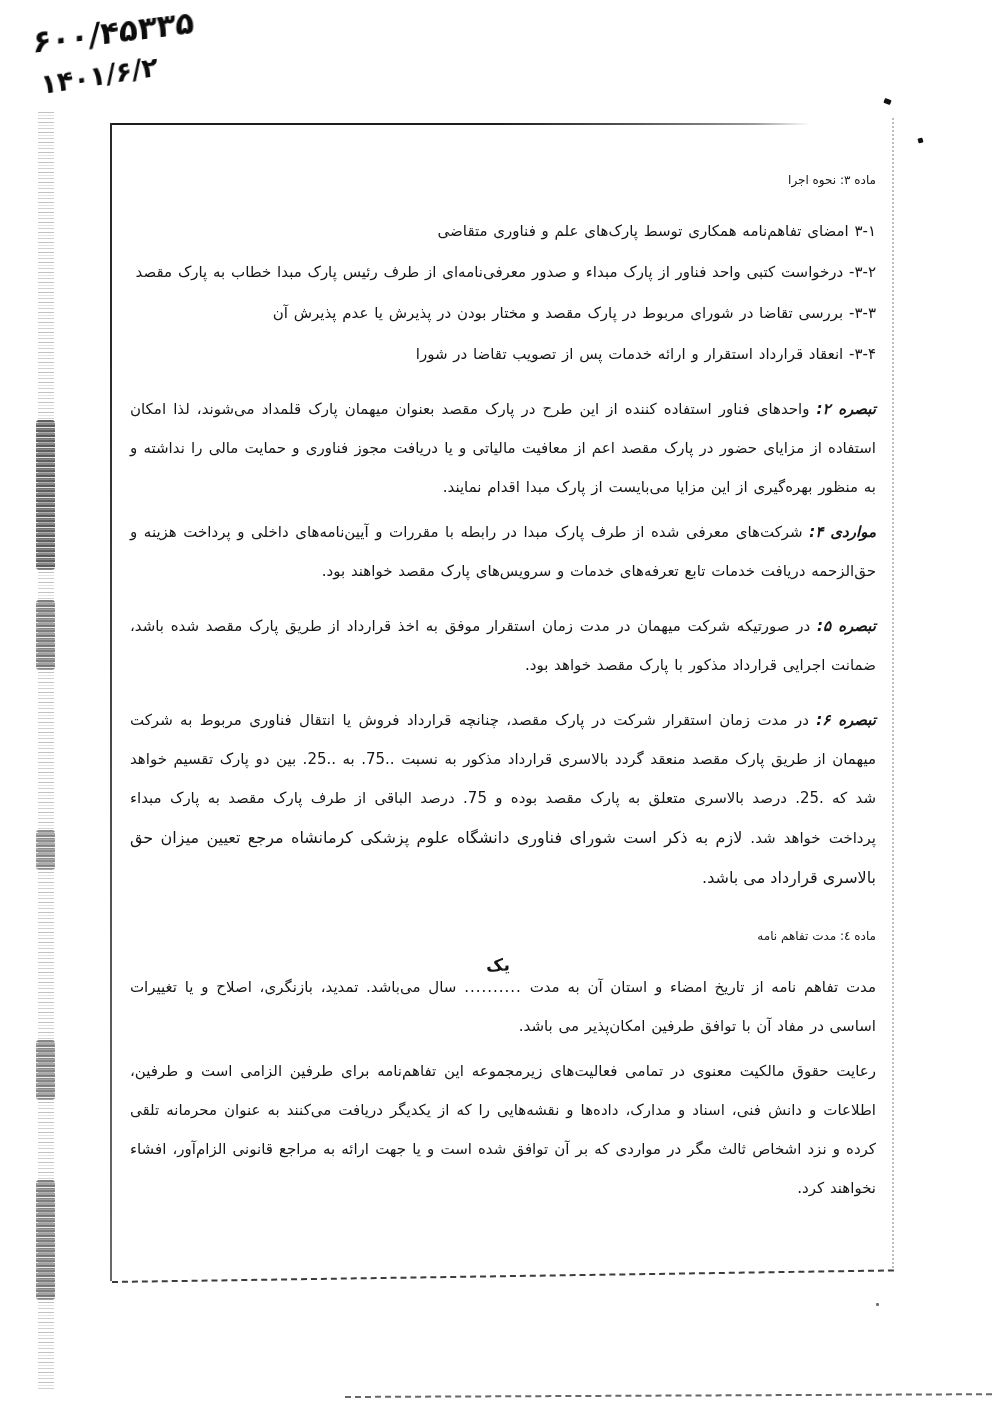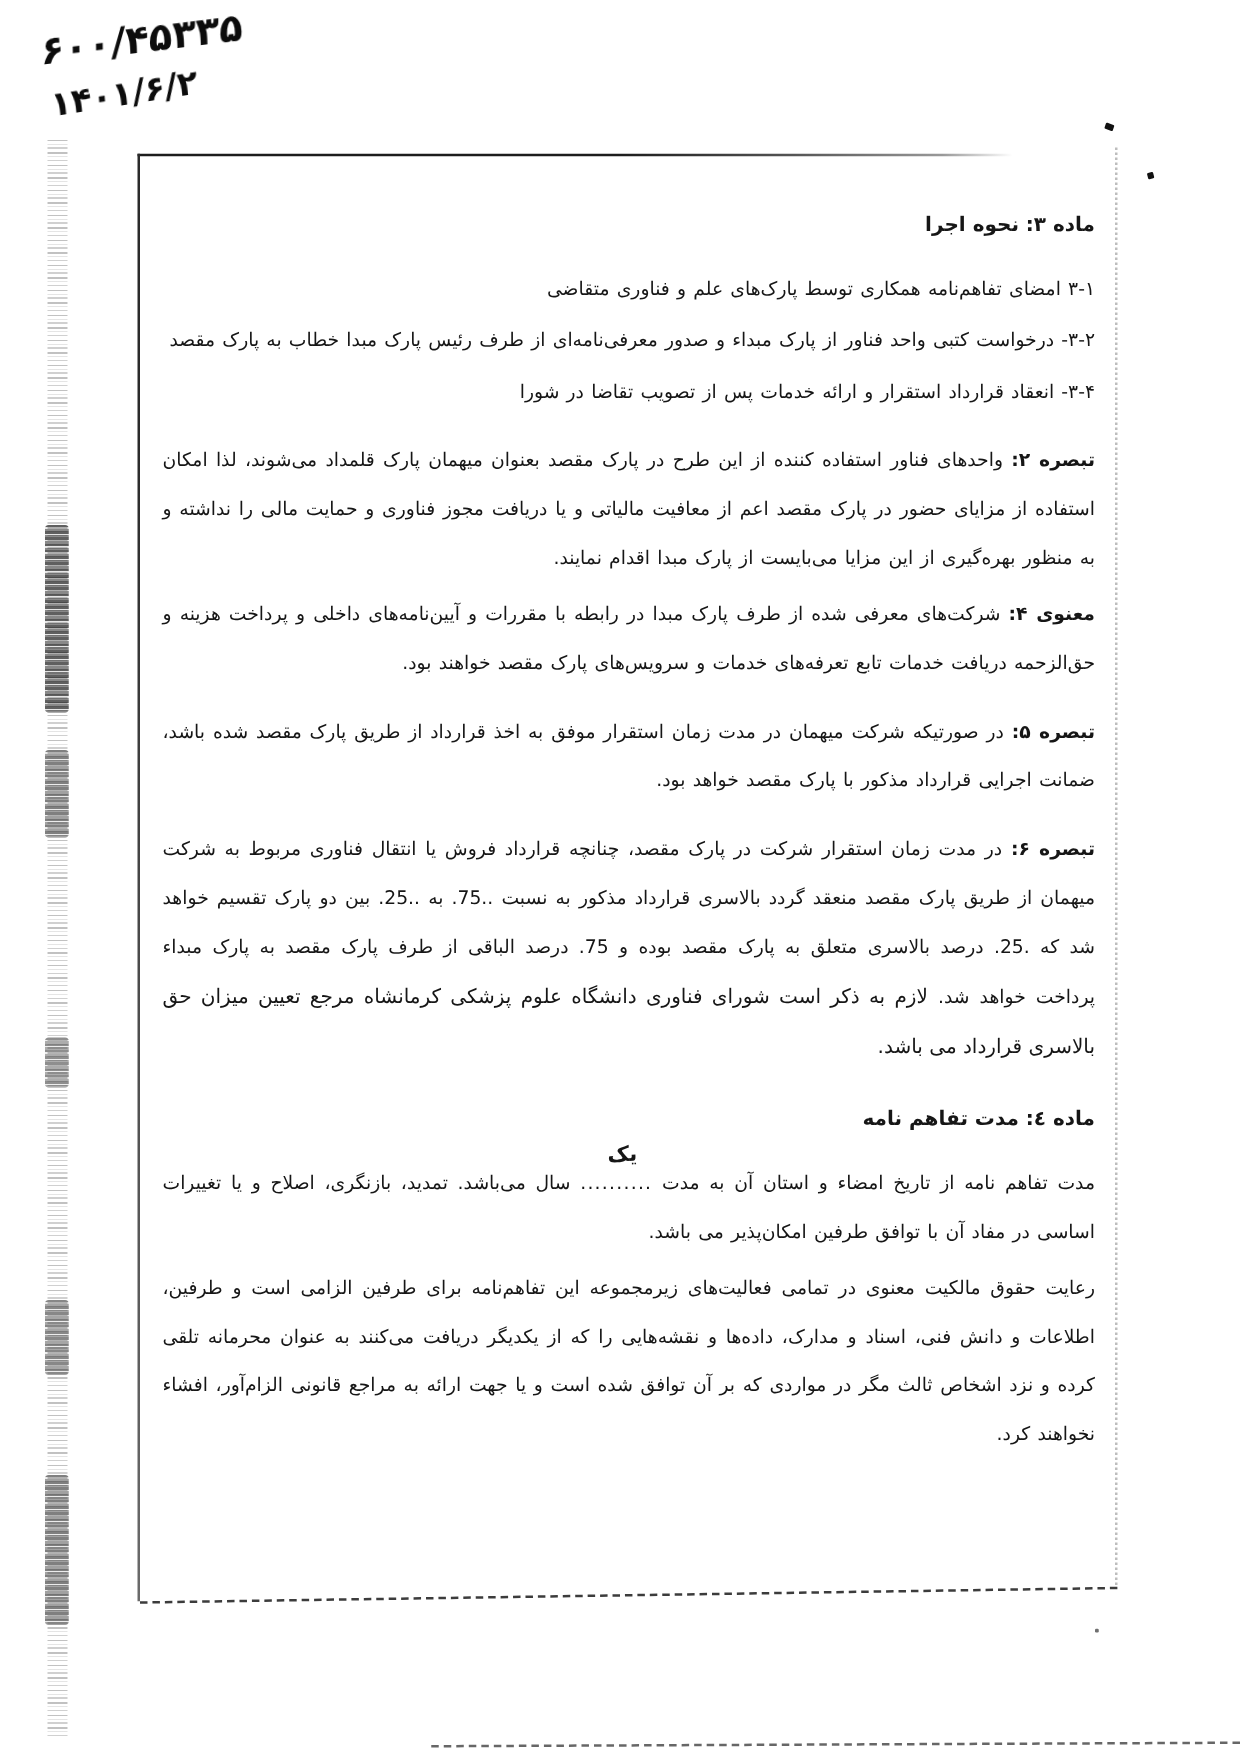--- a/index.html
+++ b/index.html
@@ -39,28 +39,28 @@
   .speck1{left:884px;top:99px;width:7px;height:5px;transform:rotate(20deg);}
   .speck2{left:918px;top:138px;width:5px;height:5px;transform:rotate(-15deg);}
   .speck3{left:876px;top:1303px;width:3px;height:3px;opacity:.6;}
   
   .hand{position:absolute;direction:rtl;font-weight:bold;color:#0c0c0c;
     letter-spacing:4px;filter:blur(.2px);}
   .hand-ref{left:32px;top:14px;font-size:31px;transform:rotate(-7deg) skewX(-6deg);}
   .hand-date{left:40px;top:60px;font-size:27px;transform:rotate(-9deg) skewX(-4deg);}
   
   .content{position:absolute;left:130px;top:168px;width:746px;direction:rtl;}
-  .heading{font-size:16px;font-weight:bold;margin:0 0 20px;line-height:24px;}
+  .heading{font-size:12px;font-weight:normal;margin:0 0 20px;line-height:24px;}
   .h4{margin-top:26px;}
   .h5{margin-top:30px;}
   p.body{font-size:15px;line-height:39px;text-align:justify;text-align-last:right;
     margin:0 0 6px;word-spacing:1px;}
   p.tight{margin-bottom:2px;}
   p.gap{margin-bottom:16px;}
-  .note-label{font-weight:bold;}
+  .note-label{font-weight:bold;font-style:italic;}
   .small-note{font-size:16px;letter-spacing:0;word-spacing:0;}
   .blank-wrap{position:relative;display:inline-block;letter-spacing:1px;}
   .blank-fill{position:absolute;right:12px;top:-22px;font-size:17px;font-weight:bold;
     transform:rotate(-3deg);letter-spacing:2px;}
 </style>
 </head>
 <body>
 
 <div class="noise-band"></div>
 <div class="noise-blob blob1"></div>
@@ -79,26 +79,27 @@
 
 <div class="hand hand-ref">۶۰۰/۴۵۳۳۵</div>
 <div class="hand hand-date">۱۴۰۱/۶/۲</div>
 
 <div class="content">
 
   <div class="heading">ماده ۳: نحوه اجرا</div>
 
   <p class="body tight">۳-۱ امضای تفاهم‌نامه همکاری توسط پارک‌های علم و فناوری متقاضی</p>
   <p class="body tight">۳-۲- درخواست کتبی واحد فناور از پارک مبداء و صدور معرفی‌نامه‌ای از طرف رئیس پارک مبدا خطاب به پارک مقصد</p>
+  <p class="body tight">۳-۳- بررسی تقاضا در شورای مربوط در پارک مقصد و مختار بودن در پذیرش یا عدم پذیرش آن</p>
   <p class="body gap">۳-۴- انعقاد قرارداد استقرار و ارائه خدمات پس از تصویب تقاضا در شورا</p>
 
   <p class="body"><span class="note-label">تبصره ۲:</span> <span>واحدهای فناور استفاده کننده از این طرح در پارک مقصد بعنوان میهمان پارک قلمداد می‌شوند، لذا امکان استفاده از مزایای حضور در پارک مقصد اعم از معافیت مالیاتی و یا دریافت مجوز فناوری و حمایت مالی را نداشته و به منظور بهره‌گیری از این مزایا می‌بایست از پارک مبدا اقدام نمایند.</span></p>
 
 
-  <p class="body gap"><span class="note-label">معنوی ۴:</span> <span>شرکت‌های معرفی شده از طرف پارک مبدا در رابطه با مقررات و آیین‌نامه‌های داخلی و پرداخت هزینه و حق‌الزحمه دریافت خدمات تابع تعرفه‌های خدمات و سرویس‌های پارک مقصد خواهند بود.</span></p>
+  <p class="body gap"><span class="note-label">مواردی ۴:</span> <span>شرکت‌های معرفی شده از طرف پارک مبدا در رابطه با مقررات و آیین‌نامه‌های داخلی و پرداخت هزینه و حق‌الزحمه دریافت خدمات تابع تعرفه‌های خدمات و سرویس‌های پارک مقصد خواهند بود.</span></p>
 
   <p class="body gap"><span class="note-label">تبصره ۵:</span> <span>در صورتیکه شرکت میهمان در مدت زمان استقرار موفق به اخذ قرارداد از طریق پارک مقصد شده باشد، ضمانت اجرایی قرارداد مذکور با پارک مقصد خواهد بود.</span></p>
 
   <p class="body"><span class="note-label">تبصره ۶:</span> <span>در مدت زمان استقرار شرکت در پارک مقصد، چنانچه قرارداد فروش یا انتقال فناوری مربوط به شرکت میهمان از طریق پارک مقصد منعقد گردد بالاسری قرارداد مذکور به نسبت ..75. به ..25. بین دو پارک تقسیم خواهد شد که .25. درصد بالاسری متعلق به پارک مقصد بوده و 75. درصد الباقی از طرف پارک مقصد به پارک مبداء پرداخت خواهد شد.</span> <span class="small-note">لازم به ذکر است شورای فناوری دانشگاه علوم پزشکی کرمانشاه مرجع تعیین میزان حق بالاسری قرارداد می باشد.</span></p>
 
   <div class="heading h4">ماده ٤: مدت تفاهم نامه</div>
 
   <p class="body"><span>مدت تفاهم نامه از تاریخ امضاء و استان آن به مدت</span> <span class="blank-wrap"><span>..........</span><span class="blank-fill">یک</span></span> <span>سال می‌باشد. تمدید، بازنگری، اصلاح و یا تغییرات اساسی در مفاد آن با توافق طرفین امکان‌پذیر می باشد.</span></p>
 
 

